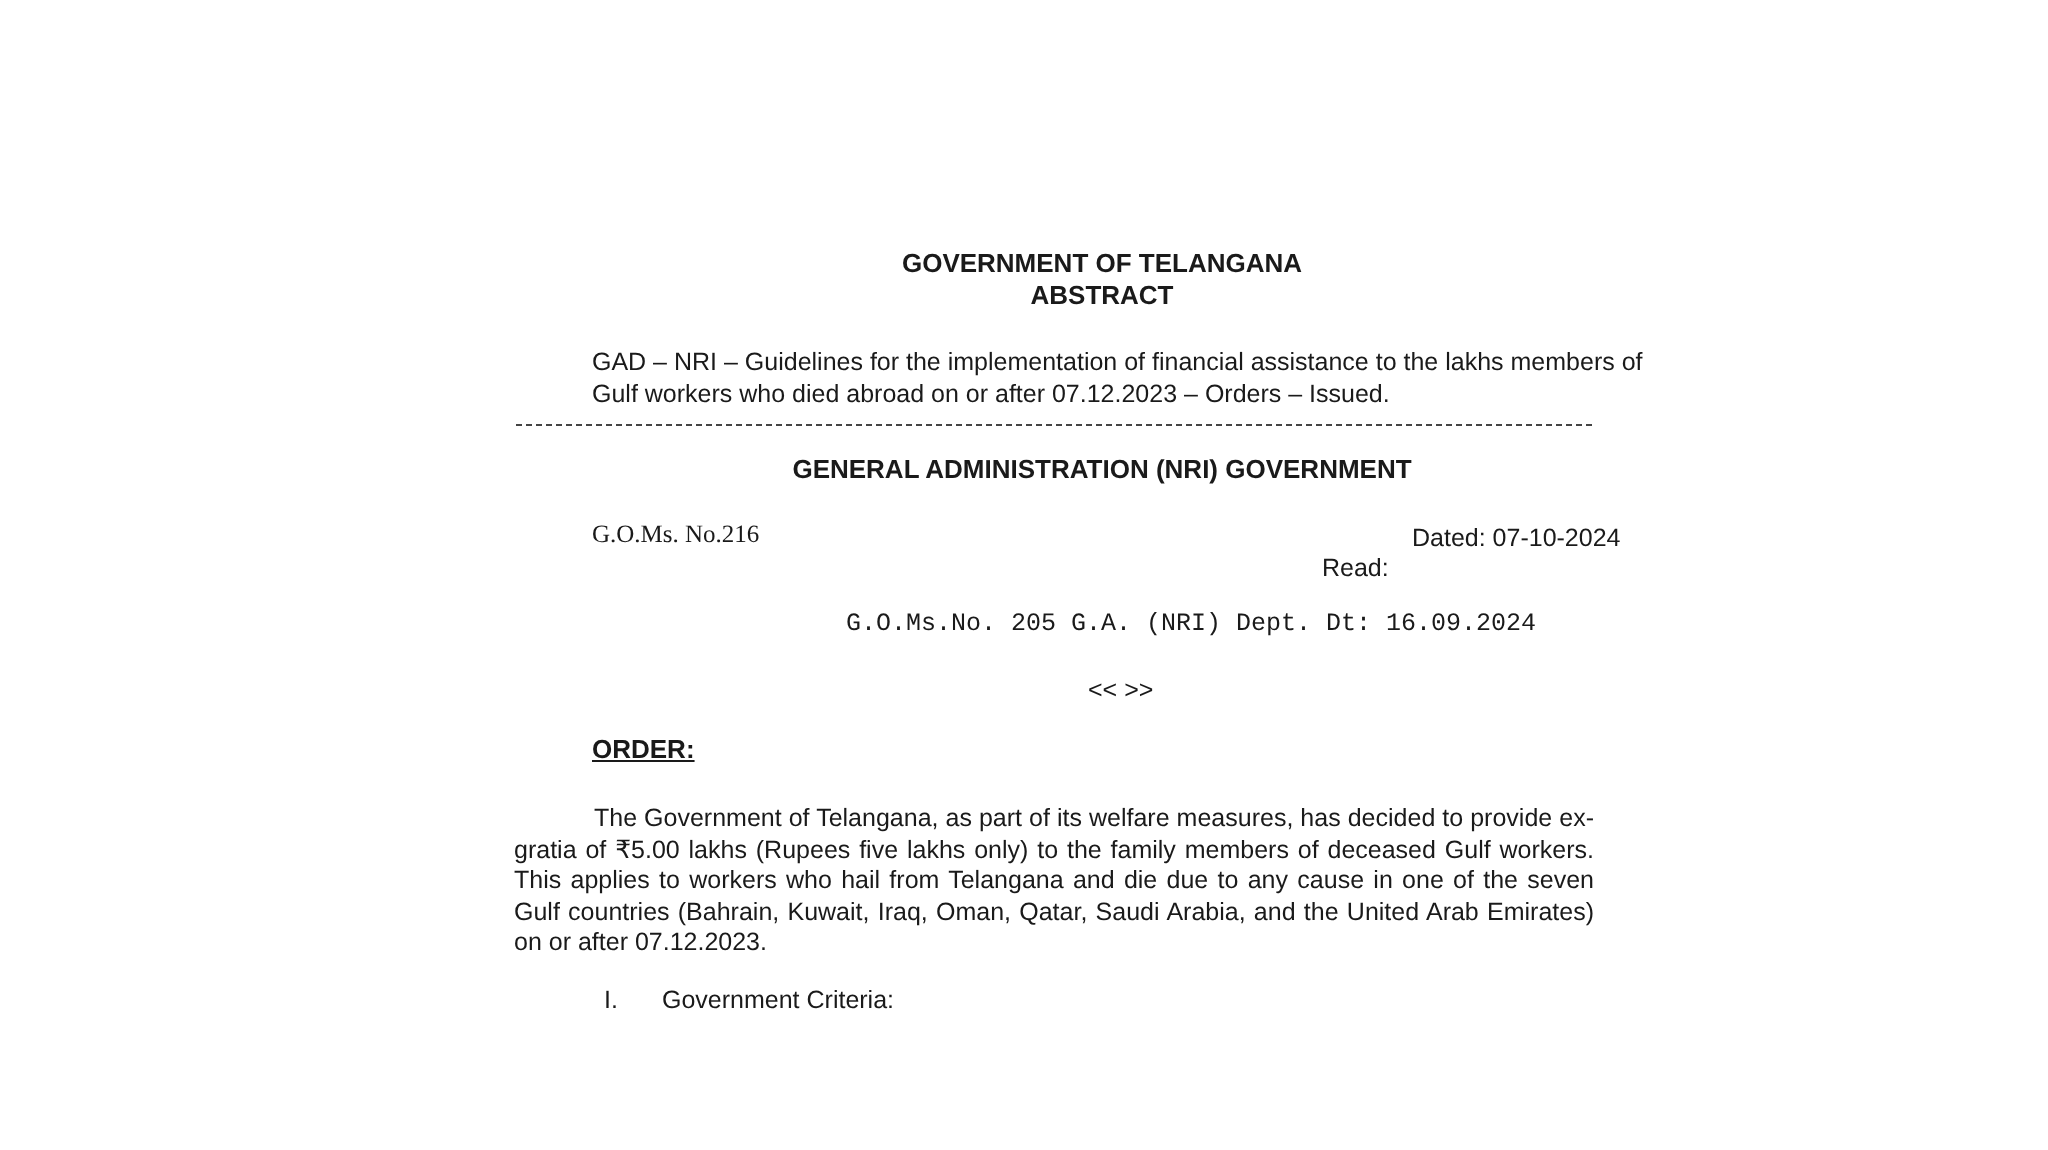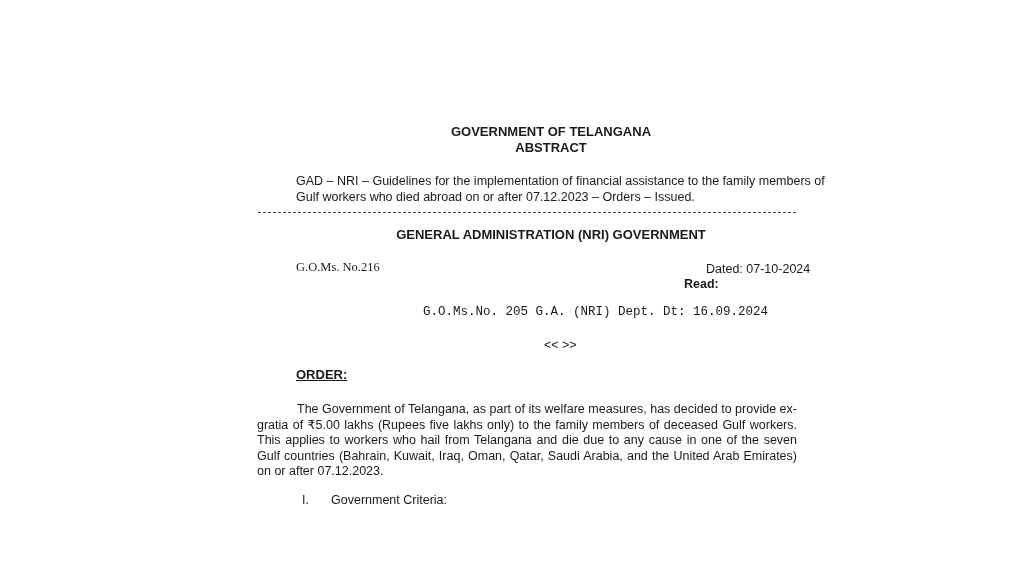--- a/index.html
+++ b/index.html
@@ -24,30 +24,30 @@
   .para .indent { display: inline-block; width: 40px; }
   .underline { text-decoration: underline; }
 </style>
 </head>
 <body>
 
 <div class="page">
   <div class="abs center bold t13" style="top:124px;">GOVERNMENT OF TELANGANA</div>
   <div class="abs center bold t13" style="top:140px;">ABSTRACT</div>
 
-  <div class="abs t12" style="left:257px; top:174px;">GAD – NRI – Guidelines for the implementation of financial assistance to the family members of</div>
+  <div class="abs t12" style="left:257px; top:174px;">GAD – NRI – Guidelines for the implementation of financial assistance to the lakhs members of</div>
   <div class="abs t12" style="left:257px; top:190px;">Gulf workers who died abroad on or after 07.12.2023 – Orders – Issued.</div>
 
   <div class="dash"></div>
 
   <div class="abs center bold t13" style="top:227px;">GENERAL ADMINISTRATION (NRI) GOVERNMENT</div>
 
   <div class="abs t12" style="left:257px; top:260px;font-family:Liberation Serif, serif;">G.O.Ms. No.216</div>
   <div class="abs t12" style="left:667px; top:262px;">Dated: 07-10-2024</div>
-  <div class="abs t12" style="left:645px; top:277px;font-weight:bold;">Read:</div>
+  <div class="abs t12" style="left:622px; top:277px;">Read:</div>
 
   <div class="abs t12" style="left:384px; top:305px;font-family:Liberation Mono, monospace;">G.O.Ms.No. 205 G.A. (NRI) Dept. Dt: 16.09.2024</div>
 
   <div class="abs t12" style="left:505px; top:338px;">&lt;&lt; &gt;&gt;</div>
 
   <div class="abs bold t13 underline" style="left:257px; top:367px;">ORDER:</div>
 
   <div class="para"><span class="indent"></span><span>The Government of Telangana, as part of its welfare measures, has decided to provide ex-gratia of ₹5.00 lakhs (Rupees five lakhs only) to the family members of deceased Gulf workers. This applies to workers who hail from Telangana and die due to any cause in one of the seven Gulf countries (Bahrain, Kuwait, Iraq, Oman, Qatar, Saudi Arabia, and the United Arab Emirates) on or after 07.12.2023.</span></div>
 
   <div class="abs t12" style="left:263px; top:493px;">I.</div>

